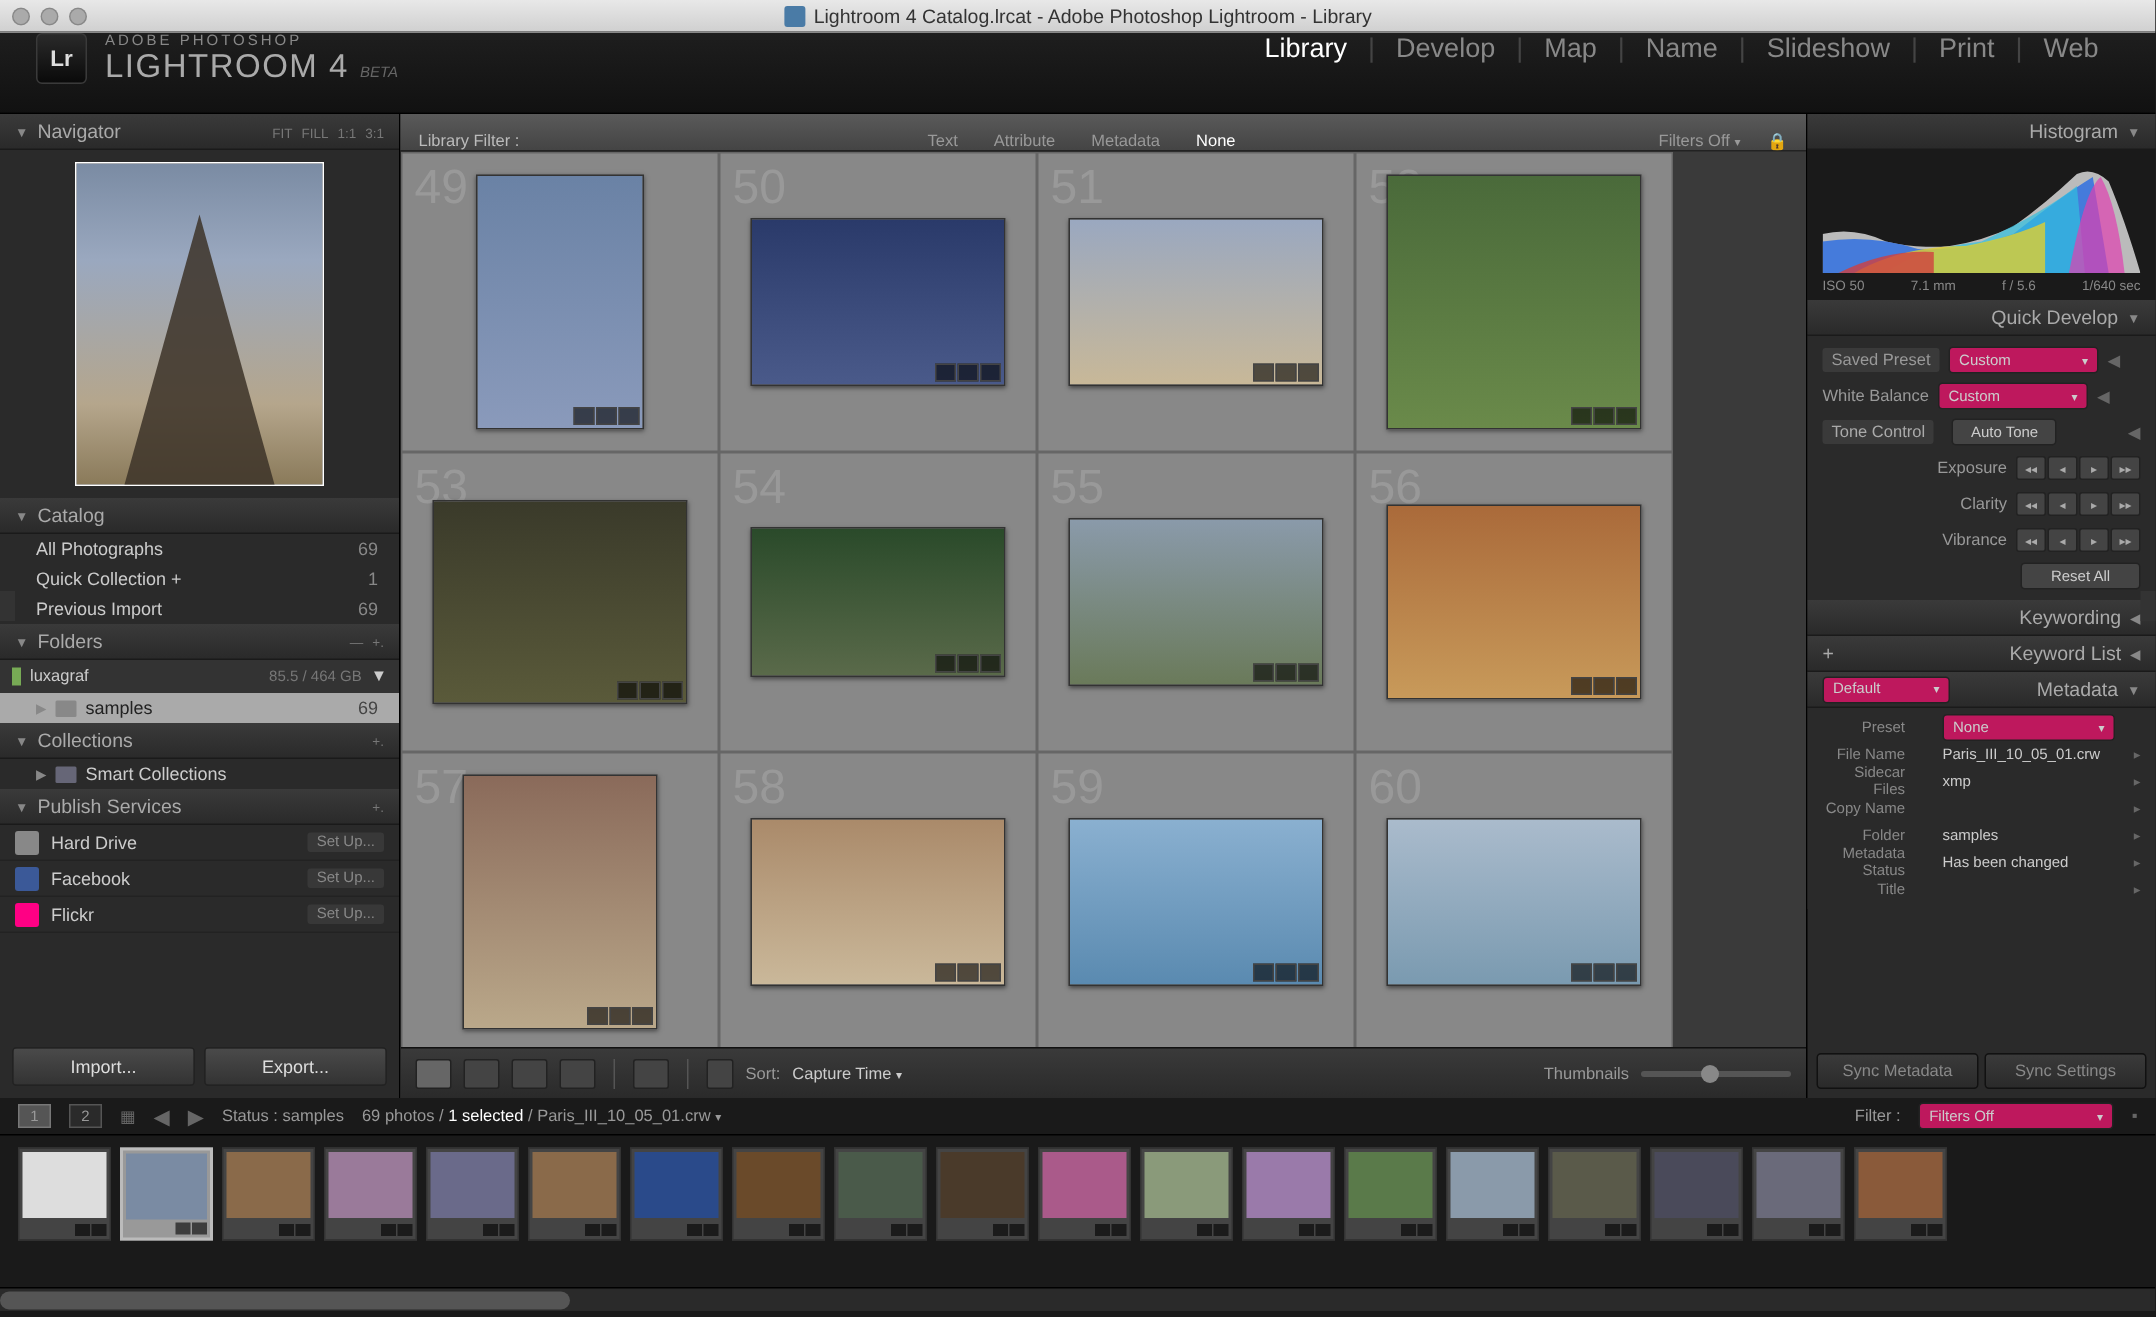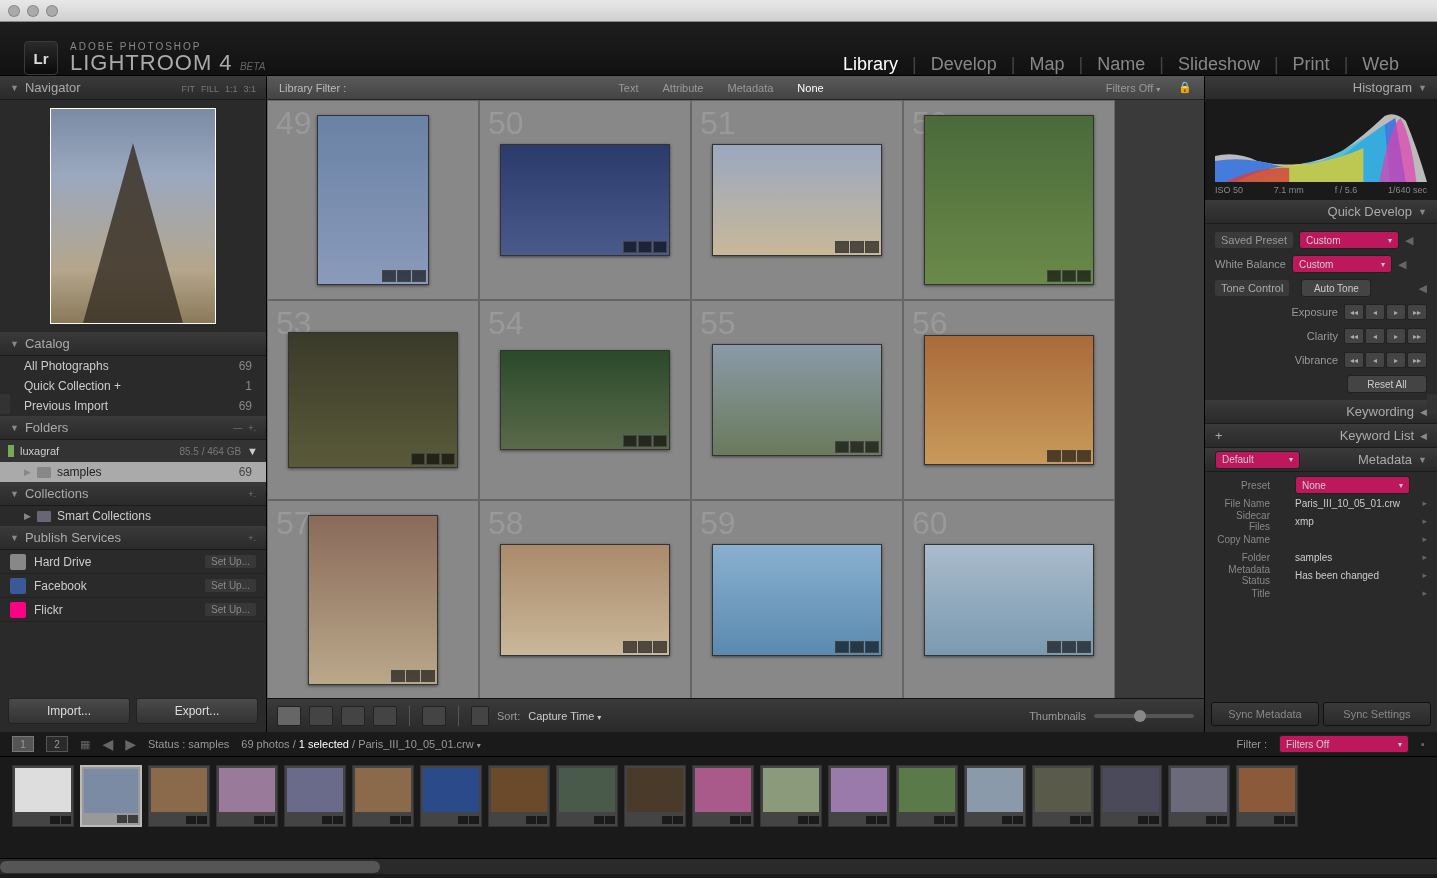--- a/index.html
+++ b/index.html
@@ -3,21 +3,21 @@
 <meta charset="utf-8">
 <style>
 *{margin:0;padding:0;box-sizing:border-box;font-family:"Myriad Pro","Helvetica Neue",Arial,sans-serif;user-select:none}
 body{background:#1a1a1a;width:1437px;height:878px;overflow:hidden;color:#ccc;font-size:12px}
 .titlebar{height:22px;background:linear-gradient(#e8e8e8,#d0d0d0);display:flex;align-items:center;position:relative;border-bottom:1px solid #888}
 .traffic{display:flex;gap:7px;margin-left:8px}
 .traffic span{width:12px;height:12px;border-radius:50%;border:1px solid rgba(0,0,0,.2)}
 .tl-close{background:#aaa}.tl-min{background:#aaa}.tl-max{background:#aaa}
 .titlebar-text{position:absolute;left:50%;transform:translateX(-50%);color:#333;font-size:13px;display:flex;align-items:center;gap:6px}
 .titlebar-icon{width:14px;height:14px;background:#4a7ba6;border-radius:2px}
-.topbar{height:54px;background:linear-gradient(#1e1e1e,#111);display:flex;justify-content:space-between;align-items:flex-end;padding:0 24px;border-bottom:1px solid #000}
+.topbar{height:54px;background:linear-gradient(#1e1e1e,#111);display:flex;justify-content:space-between;align-items:flex-start;padding:0 24px;border-bottom:1px solid #000}
 .branding{display:flex;align-items:center;gap:12px}
 .lr-logo{width:34px;height:34px;background:linear-gradient(#2a2a2a,#0a0a0a);border:1px solid #3a3a3a;border-radius:4px;display:flex;align-items:center;justify-content:center;color:#ddd;font-weight:600;font-size:15px}
 .brand-text{line-height:1}
 .brand-small{font-size:10px;letter-spacing:2px;color:#888}
 .brand-large{font-size:22px;font-weight:300;letter-spacing:1px;color:#aaa}
 .brand-beta{font-size:10px;color:#666;font-style:italic;margin-left:4px}
 .modules{display:flex;gap:0;align-items:center;font-size:18px;color:#888}
 .modules span{padding:0 14px;cursor:pointer}
 .modules .sep{padding:0;color:#444}
 .modules .active{color:#fff}
@@ -43,21 +43,21 @@
 .prow .ficon{width:14px;height:11px;background:#888;margin-right:6px;border-radius:1px}
 .prow .arrow{margin-right:6px;font-size:9px;color:#888}
 .volhead{display:flex;align-items:center;height:22px;padding:0 8px;background:#333;font-size:11px;cursor:pointer}
 .volhead .bar{width:6px;height:12px;background:#7a5;margin-right:6px}
 .volhead .cap{margin-left:auto;color:#777;font-size:10px}
 .pubrow{display:flex;align-items:center;height:24px;padding:0 10px;background:#2a2a2a;border-bottom:1px solid #222;cursor:pointer}
 .pubrow .picon{width:16px;height:16px;margin-right:8px;border-radius:2px}
 .pubrow .setup{margin-left:auto;font-size:10px;color:#888;background:#383838;padding:1px 6px;border-radius:2px}
 .btnrow{display:flex;gap:6px;padding:8px;margin-top:auto}
 .bigbtn{flex:1;height:26px;background:linear-gradient(#4a4a4a,#333);border:1px solid #222;border-radius:3px;color:#ddd;font-size:12px;cursor:pointer;display:flex;align-items:center;justify-content:center}
-.filterbar{height:24px;background:linear-gradient(#5a5a5a,#444);display:flex;align-items:center;padding:0 12px;font-size:11px;color:#bbb;border-bottom:1px solid #222}
+.filterbar{height:24px;background:linear-gradient(#5a5a5a,#444);display:flex;padding:12px 12px;font-size:11px;color:#bbb;border-bottom:1px solid #222}
 .filterbar .ftab{padding:0 10px;cursor:pointer;color:#999}
 .filterbar .ftab.active{color:#fff}
 .filterbar .fsep{width:1px;height:14px;background:#666;margin:0 2px}
 .filterbar .fspacer{flex:1}
 .filterbar .lock{margin-left:8px;color:#888}
 .grid{flex:1;overflow:auto;background:#3a3a3a}
 .grow{display:flex}
 .gcell{width:212px;height:200px;border:1px solid #666;background:#888;position:relative;display:flex;align-items:center;justify-content:center}
 .gnum{position:absolute;top:4px;left:8px;font-size:32px;color:rgba(255,255,255,.15);font-weight:300}
 .thumb{background:#555;border:1px solid #333;position:relative;box-shadow:0 1px 3px rgba(0,0,0,.5)}
@@ -108,20 +108,24 @@
 </style>
 </head>
 <body>
 
 <div class="titlebar">
   <div class="traffic">
     <span class="tl-close"></span>
     <span class="tl-min"></span>
     <span class="tl-max"></span>
   </div>
+  <div class="titlebar-text">
+    <span class="titlebar-icon"></span>
+    <span>Lightroom 4 Catalog.lrcat - Adobe Photoshop Lightroom - Library</span>
+  </div>
 </div>
 
 <div class="topbar">
   <div class="branding">
     <div class="lr-logo">Lr</div>
     <div class="brand-text">
       <div class="brand-small">ADOBE PHOTOSHOP</div>
       <div>
         <span class="brand-large">LIGHTROOM 4</span>
         <span class="brand-beta">BETA</span>

